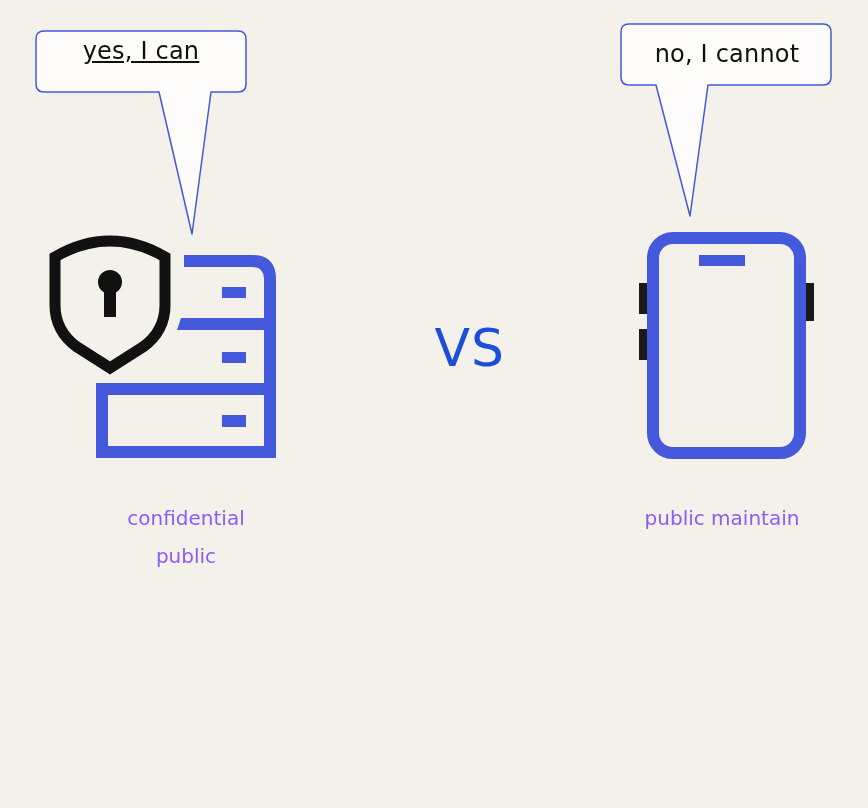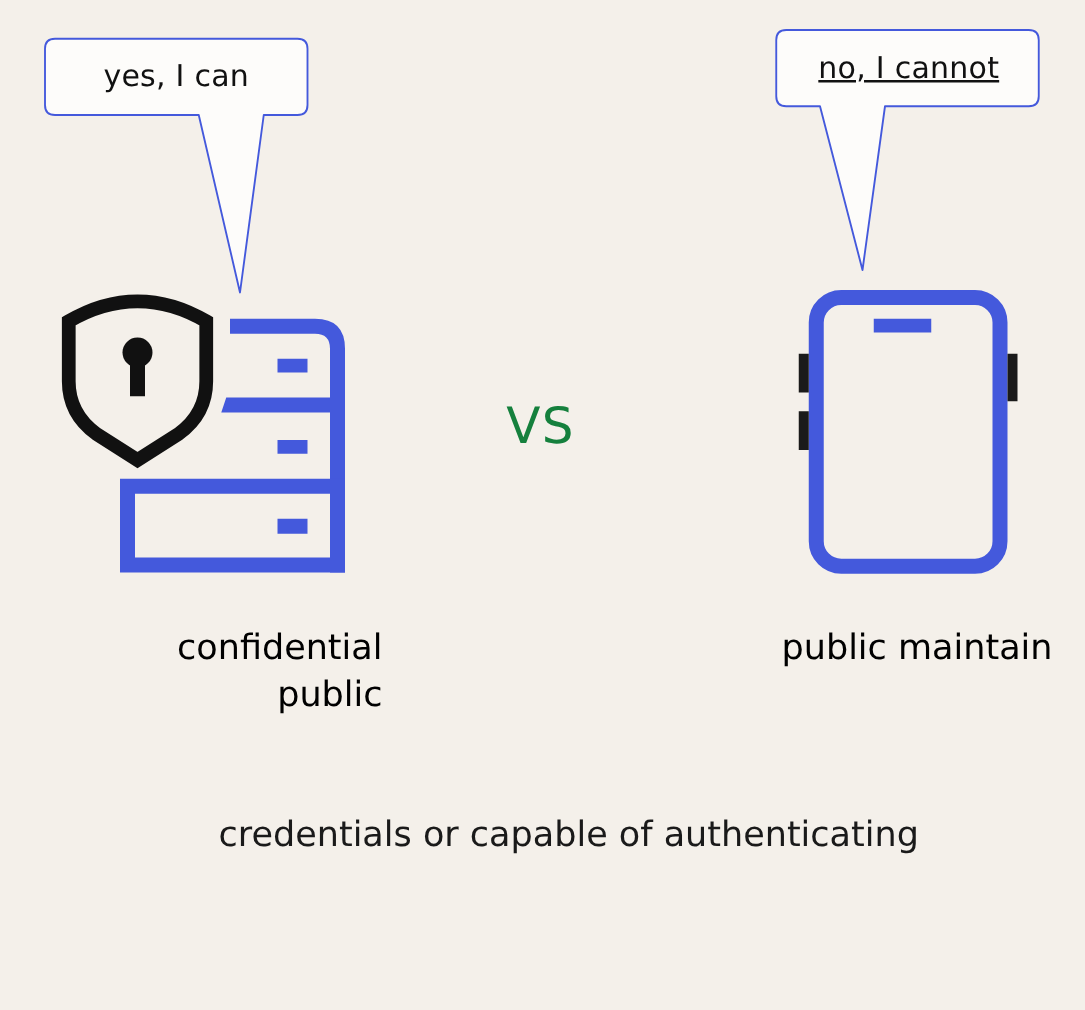--- a/index.html
+++ b/index.html
@@ -13,31 +13,31 @@
   svg.canvas { position: absolute; left: 0; top: 0; }
   .bubble-text {
     position: absolute;
     font-size: 24px;
     text-align: center;
     color: #111;
     letter-spacing: 0.2px;
   }
   .label {
     position: absolute;
-    font-size: 28px;
-    text-align: right;
+    font-size: 20px;
+    text-align: center;
     line-height: 38px;
-    color: #000000;
+    color: #8b5cf6;
   }
   .vs {
     position: absolute;
-    font-size: 40px;
+    font-size: 52px;
     left: 405px; top: 318px; width: 100px;
-    text-align: left;
-    color: #15803d;
+    text-align: right;
+    color: #1d4ed8;
     letter-spacing: 1px;
   }
   .question {
     position: absolute;
     left: 100px; width: 710px; top: 648px;
     font-size: 28px; line-height: 39px;
     text-align: center;
     color: #1a1a1a;
   }
 </style>
@@ -75,27 +75,26 @@
 
   <g>
     <rect x="653" y="238" width="147" height="215" rx="20" ry="20" fill="none" stroke="#4459dc" stroke-width="12"></rect>
     <rect x="699" y="255" width="46" height="11" fill="#4459dc"></rect>
     <rect x="639" y="283" width="8" height="31" fill="#1a1a1a"></rect>
     <rect x="639" y="329" width="8" height="31" fill="#1a1a1a"></rect>
     <rect x="806" y="283" width="8" height="38" fill="#1a1a1a"></rect>
   </g>
 </svg>
 
-<div class="bubble-text" style="left:36px; top:47px; width:210px;">yes, I can</div>
-<div class="bubble-text" style="left:621px; top:40px; width:212px;text-decoration:underline;">no, I cannot</div>
+<div class="bubble-text" style="left:36px; top:37px; width:210px;text-decoration:underline;">yes, I can</div>
+<div class="bubble-text" style="left:621px; top:40px; width:212px;">no, I cannot</div>
 
 <div class="vs">VS</div>
 
 <div class="label" style="left:66px; top:499px; width:240px;">
   <div>confidential</div>
   <div>public</div>
 </div>
 
 <div class="label" style="left:602px; top:499px; width:240px;">public maintain</div>
 
 <div class="question">
-  <div>credentials or capable of authenticating</div>
 </div>
 
 </body></html>

